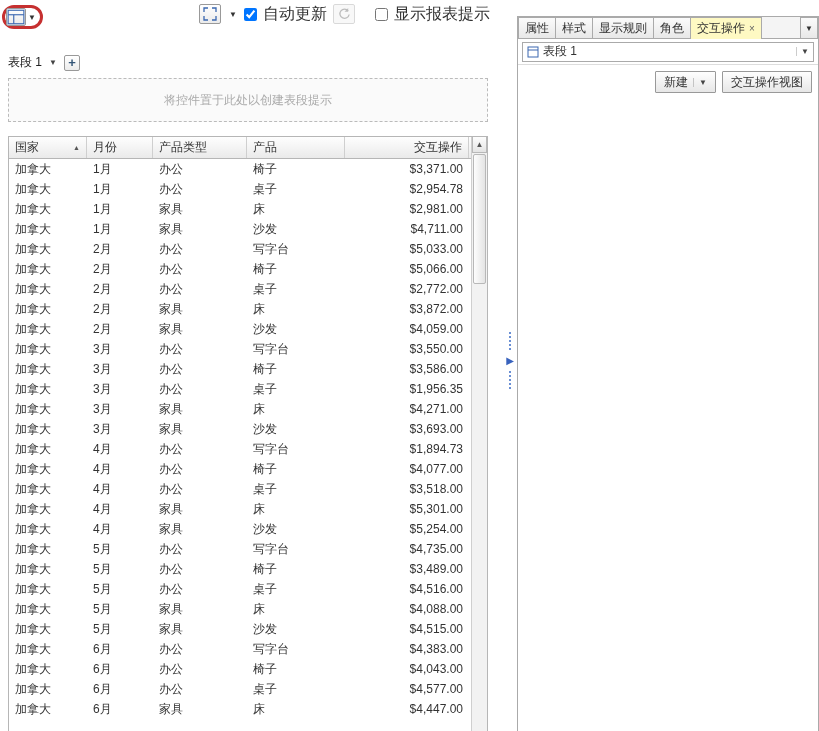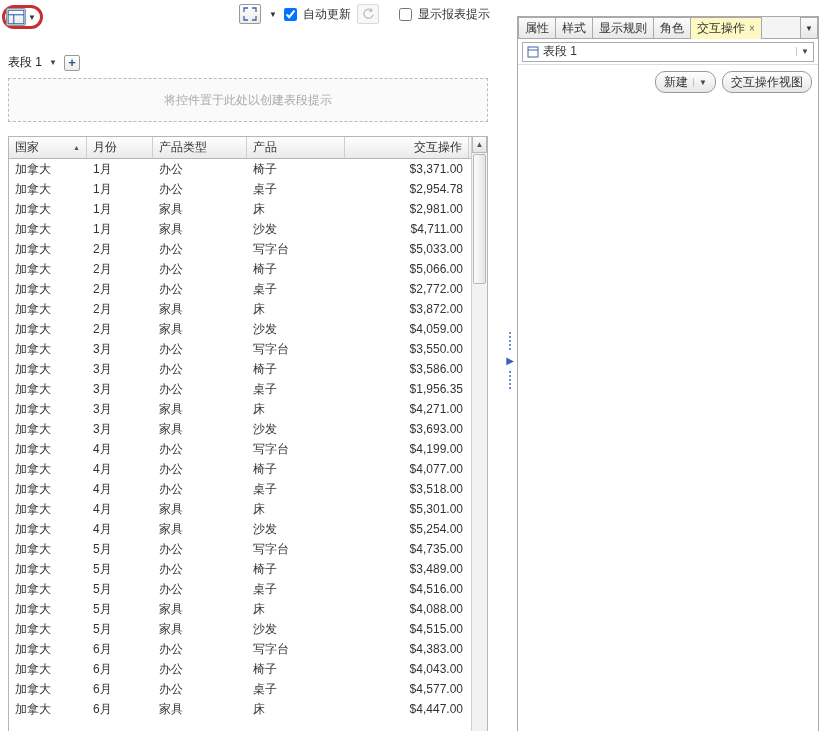--- a/index.html
+++ b/index.html
@@ -13,21 +13,21 @@
 
     
     .top-toolbar { position:absolute; left:0; top:0; width:500px; height:28px; display:flex; align-items:center; }
     .section-btn-group { position:relative; left:2px; top:3px; display:flex; align-items:center; border:3px solid #c63030; border-radius:14px; padding:0 3px 0 1px; height:24px; }
     .section-icon { width:20px; height:18px; border:1px solid #999; background:linear-gradient(#fff,#e9e9e9); border-radius:2px; display:flex; align-items:center; justify-content:center; font-size:10px; color:#3a67b0; }
     .dd-arrow { width:10px; text-align:center; font-size:8px; color:#333; margin-left:1px; }
     .tb-right { margin-left:auto; display:flex; align-items:center; gap:6px; padding-right:10px; }
     .expand-btn { width:22px; height:20px; border:1px solid #999; background:linear-gradient(#fff,#ebebeb); border-radius:2px; display:flex; align-items:center; justify-content:center; }
     .expand-btn svg { width:14px; height:14px; }
     .cb { width:13px; height:13px; }
-    .tb-label { font-size:12px; }
+    .tb-label { font-size:16px; }
     .refresh-btn { width:22px; height:20px; border:1px solid #bbb; background:#f3f3f3; border-radius:2px; display:flex; align-items:center; justify-content:center; opacity:0.55; }
     .refresh-btn svg { width:13px; height:13px; }
 
     
     .section-row { position:absolute; left:8px; top:54px; display:flex; align-items:center; gap:4px; }
     .section-row .lbl { font-size:12px; color:#222; }
     .section-row .dd { font-size:8px; color:#444; padding:0 3px; cursor:pointer; }
     .add-tab { width:16px; height:16px; border:1px solid #999; background:linear-gradient(#fff,#ececec); border-radius:2px; display:flex; align-items:center; justify-content:center; color:#357; font-weight:bold; font-size:13px; }
 
     
@@ -58,21 +58,21 @@
     .rp-tabs { display:flex; height:22px; border-bottom:1px solid #aaa; background:#f4f4f4; align-items:flex-end; }
     .rp-tab { height:21px; padding:0 6px; border:1px solid #aaa; border-bottom:none; background:linear-gradient(#fbfbfb,#e8e8e8); font-size:12px; display:flex; align-items:center; margin-right:-1px; cursor:pointer; }
     .rp-tab.active { background:#fef9c3; position:relative; top:1px; height:22px;text-align:right; }
     .rp-tab .close { font-size:10px; color:#666; margin-left:4px; }
     .rp-tab-more { width:18px; text-align:center; border:1px solid #aaa; border-bottom:none; height:21px; background:linear-gradient(#fbfbfb,#e8e8e8); font-size:8px; display:flex; align-items:center; justify-content:center; margin-left:auto; }
     .rp-toolbar { height:26px; display:flex; align-items:center; padding:0 4px; border-bottom:1px solid #ddd; }
     .rp-select { flex:1; height:20px; border:1px solid #aaa; background:#fff; display:flex; align-items:center; padding:0 4px; font-size:12px; }
     .rp-select .doc-icon { width:12px; height:12px; margin-right:4px; }
     .rp-select .dd { margin-left:auto; font-size:8px; color:#444; border-left:1px solid #ccc; padding-left:4px; }
     .rp-buttons { display:flex; justify-content:flex-end; gap:6px; padding:6px; }
-    .rp-btn { height:22px; border:1px solid #999; background:linear-gradient(#fefefe,#e7e7e7); border-radius:10px; font-size:12px; padding:0 8px; display:flex; align-items:center; cursor:pointer; }
+    .rp-btn { height:22px; border:1px solid #999; background:linear-gradient(#fefefe,#e7e7e7); border-radius:1px; font-size:12px; padding:0 8px; display:flex; align-items:center; cursor:pointer; }
     .rp-btn .dd { font-size:8px; margin-left:5px; color:#444; border-left:1px solid #c4c4c4; padding-left:5px; }
   </style>
 </head>
 <body>
 
 <div class="main-area">
 
   <div class="top-toolbar">
     <div class="section-btn-group">
       <div class="section-icon">
@@ -227,21 +227,21 @@
             <div class="td col-month">3月</div>
             <div class="td col-category">家具</div>
             <div class="td col-product">沙发</div>
             <div class="td col-sales">$3,693.00</div>
           </div>
           <div class="tr">
             <div class="td col-country">加拿大</div>
             <div class="td col-month">4月</div>
             <div class="td col-category">办公</div>
             <div class="td col-product">写字台</div>
-            <div class="td col-sales">$4,199.00</div>
+            <div class="td col-sales">$1,894.73</div>
           </div>
           <div class="tr">
             <div class="td col-country">加拿大</div>
             <div class="td col-month">4月</div>
             <div class="td col-category">办公</div>
             <div class="td col-product">椅子</div>
             <div class="td col-sales">$4,077.00</div>
           </div>
           <div class="tr">
             <div class="td col-country">加拿大</div>

